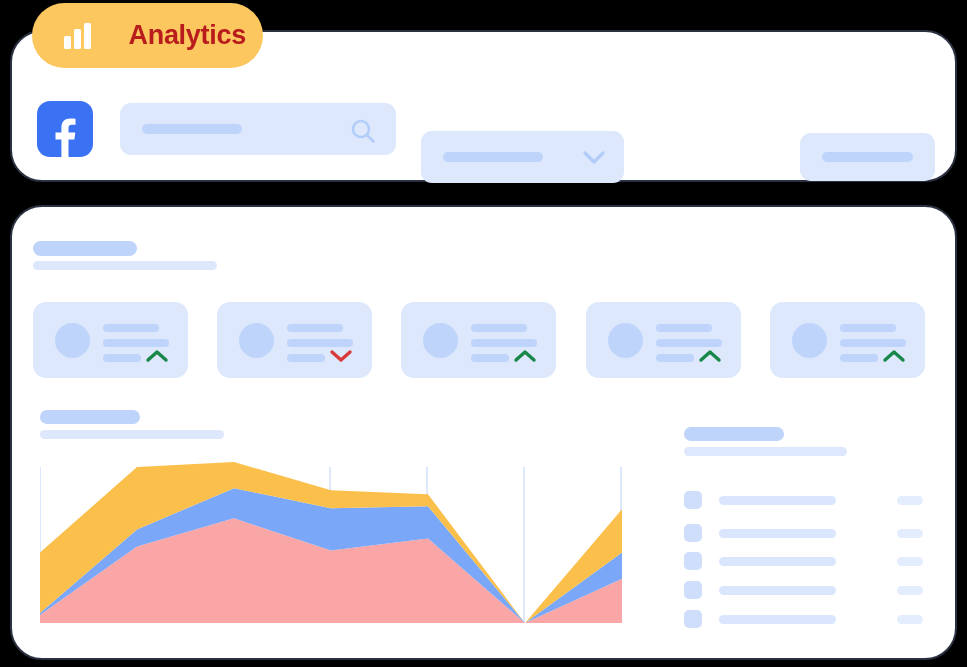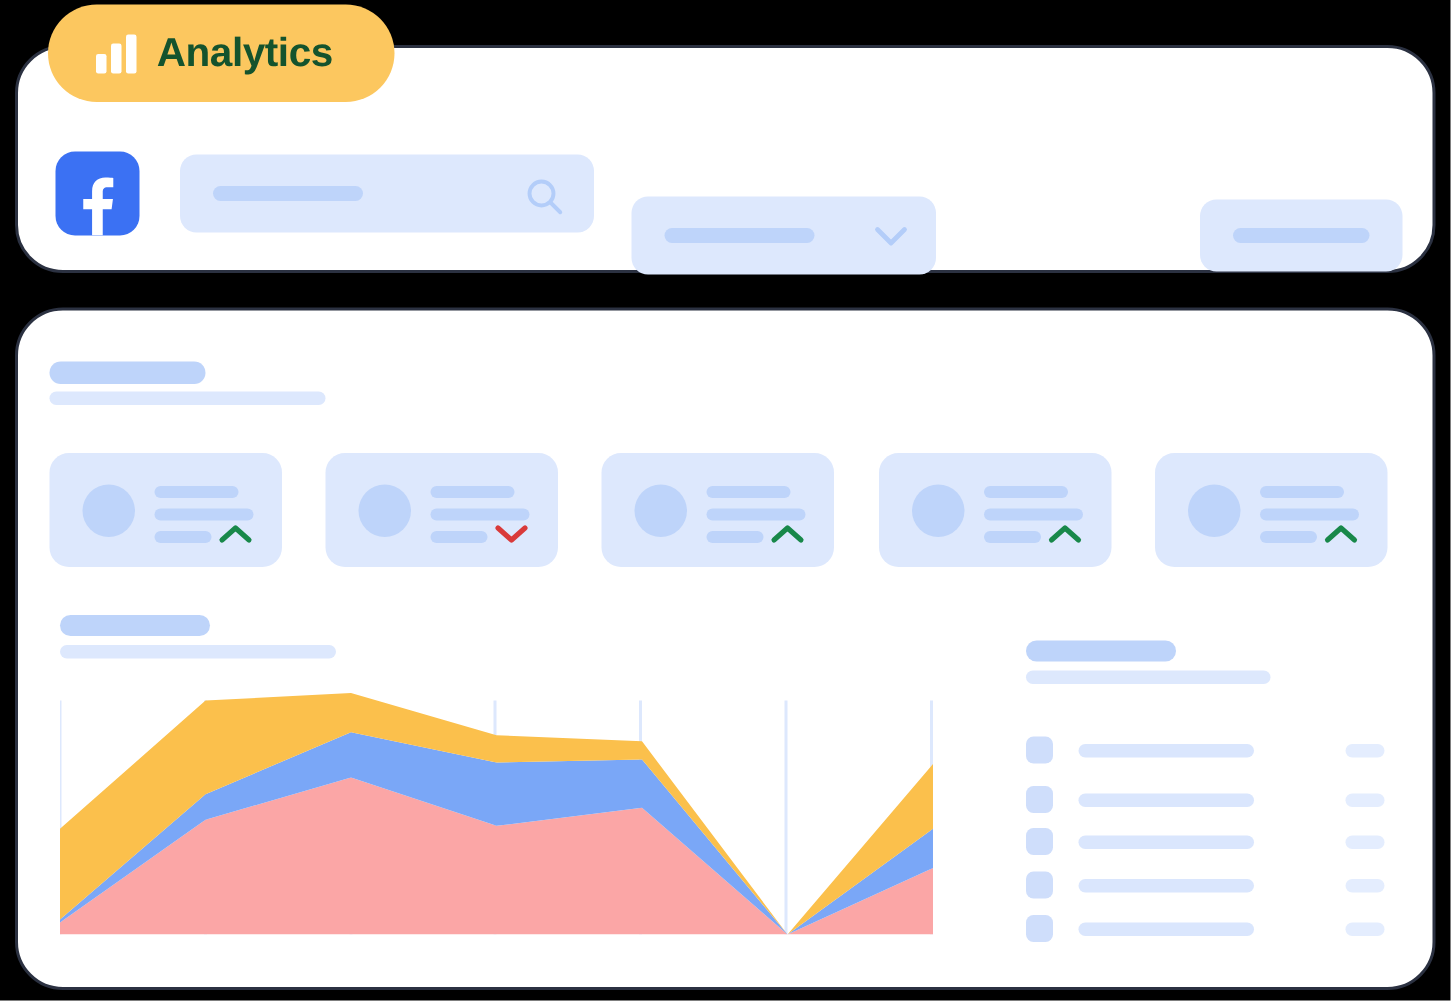--- a/index.html
+++ b/index.html
@@ -34,22 +34,23 @@
     border-radius: 33px;
     display: flex;
     align-items: center;
     gap: 14px;
     padding-left: 32px;
     z-index: 5;
   }
   .badge-label {
     font-size: 27px;
     font-weight: bold;
-    color: #14532d;
+    color: #b91c1c;
     letter-spacing: -0.3px;
+    margin-left: 24px;
   }
   .bars-icon { display: flex; align-items: flex-end; gap: 3.5px; height: 26px; }
   .bars-icon i { display: block; width: 6.5px; background: #ffffff; border-radius: 1.5px; }
   .bars-icon i:nth-child(1) { height: 13px; }
   .bars-icon i:nth-child(2) { height: 20px; }
   .bars-icon i:nth-child(3) { height: 26px; }
 
   
   .fb-logo {
     position: absolute;

